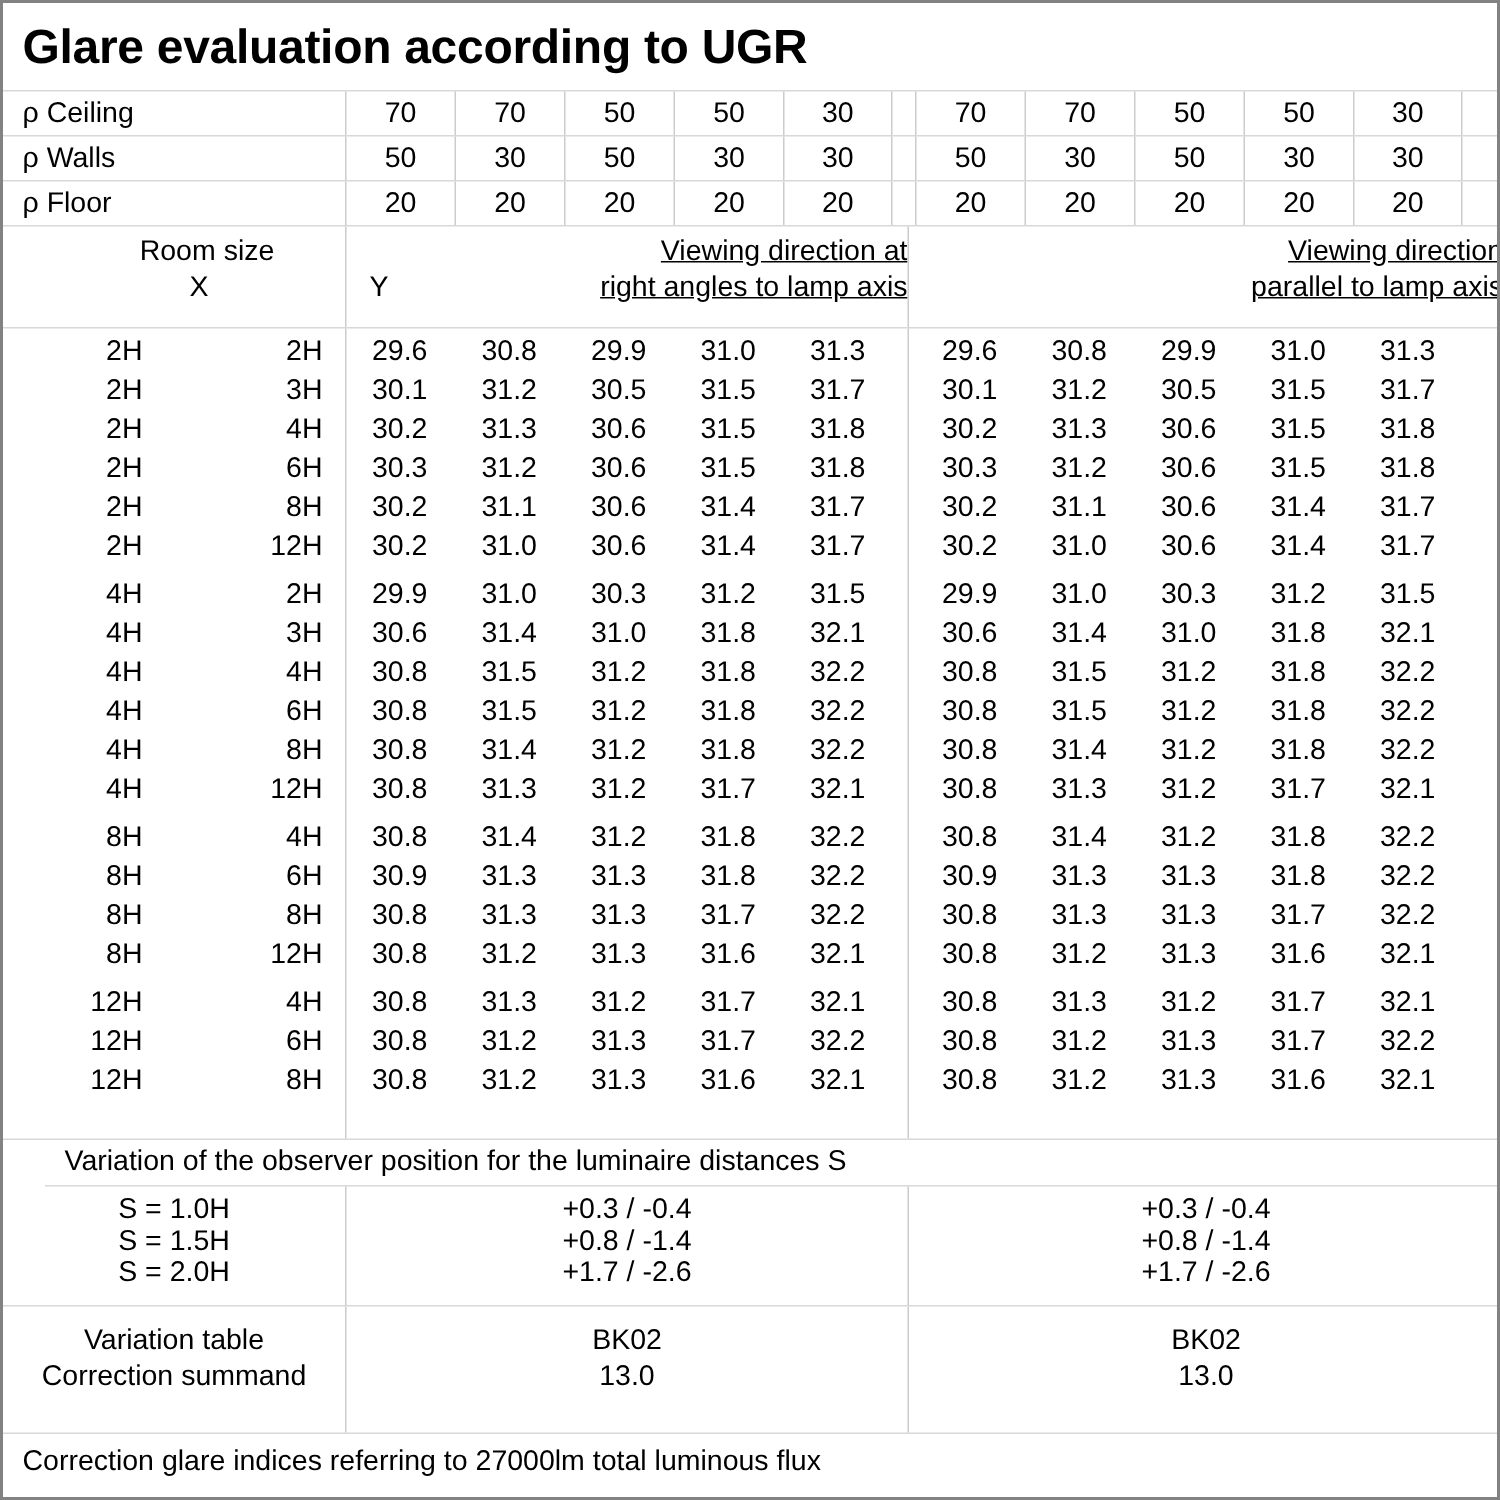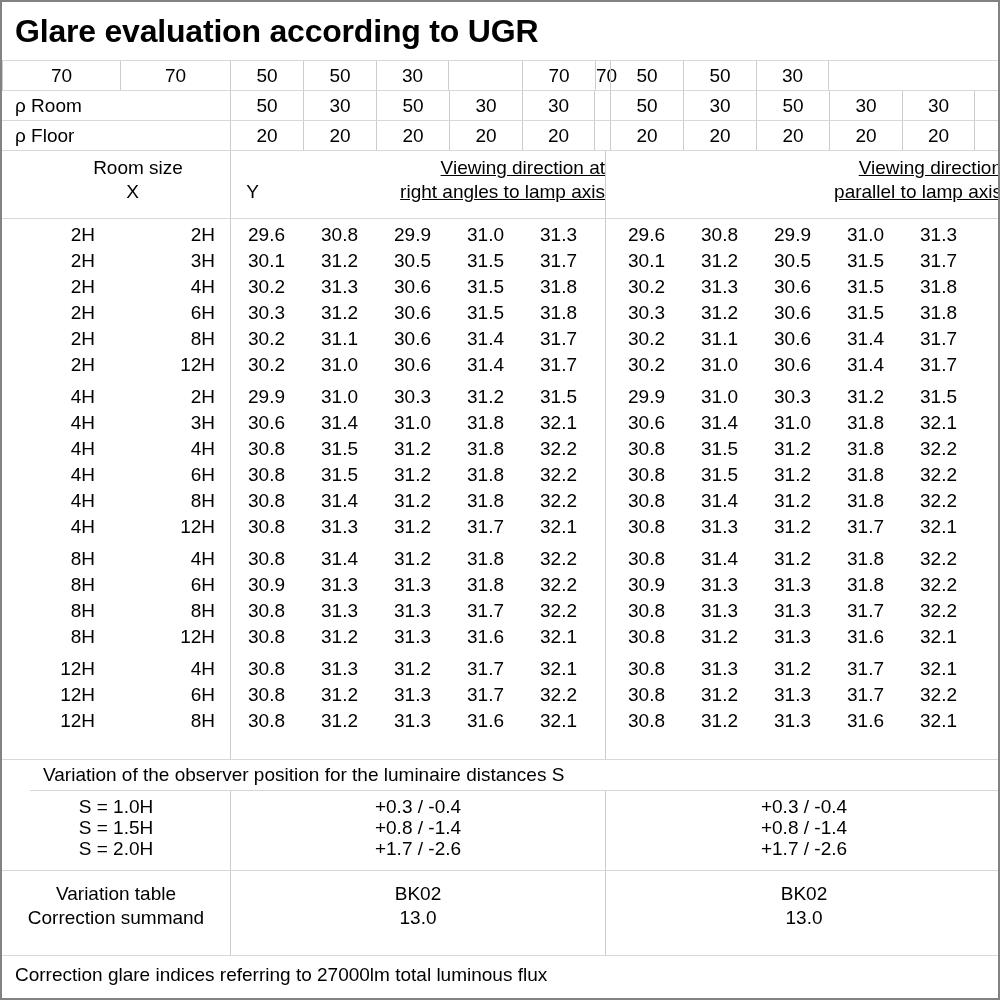--- a/index.html
+++ b/index.html
@@ -73,35 +73,36 @@
 <body>
 
 <div class="sheet">
 
   <div class="title-sec">
     <span class="title-text">Glare evaluation according to UGR</span>
   </div>
 
   <div id="rho-rows">
       <div class="row rho-row">
+        <div class="rho-label">ρ Ceiling</div>
         <div class="vcell">70</div>
         <div class="vcell">70</div>
         <div class="vcell">50</div>
         <div class="vcell">50</div>
         <div class="vcell endL">30</div>
         <div class="gapcell"></div>
         <div class="vcell">70</div>
         <div class="vcell">70</div>
         <div class="vcell">50</div>
         <div class="vcell">50</div>
         <div class="vcell endR">30</div>
         <div class="margincell"></div>
       </div>
       <div class="row rho-row">
-        <div class="rho-label">ρ Room</div>
+        <div class="rho-label">ρ Walls</div>
         <div class="vcell">50</div>
         <div class="vcell">30</div>
         <div class="vcell">50</div>
         <div class="vcell">30</div>
         <div class="vcell endL">30</div>
         <div class="gapcell"></div>
         <div class="vcell">50</div>
         <div class="vcell">30</div>
         <div class="vcell">50</div>
         <div class="vcell">30</div>

